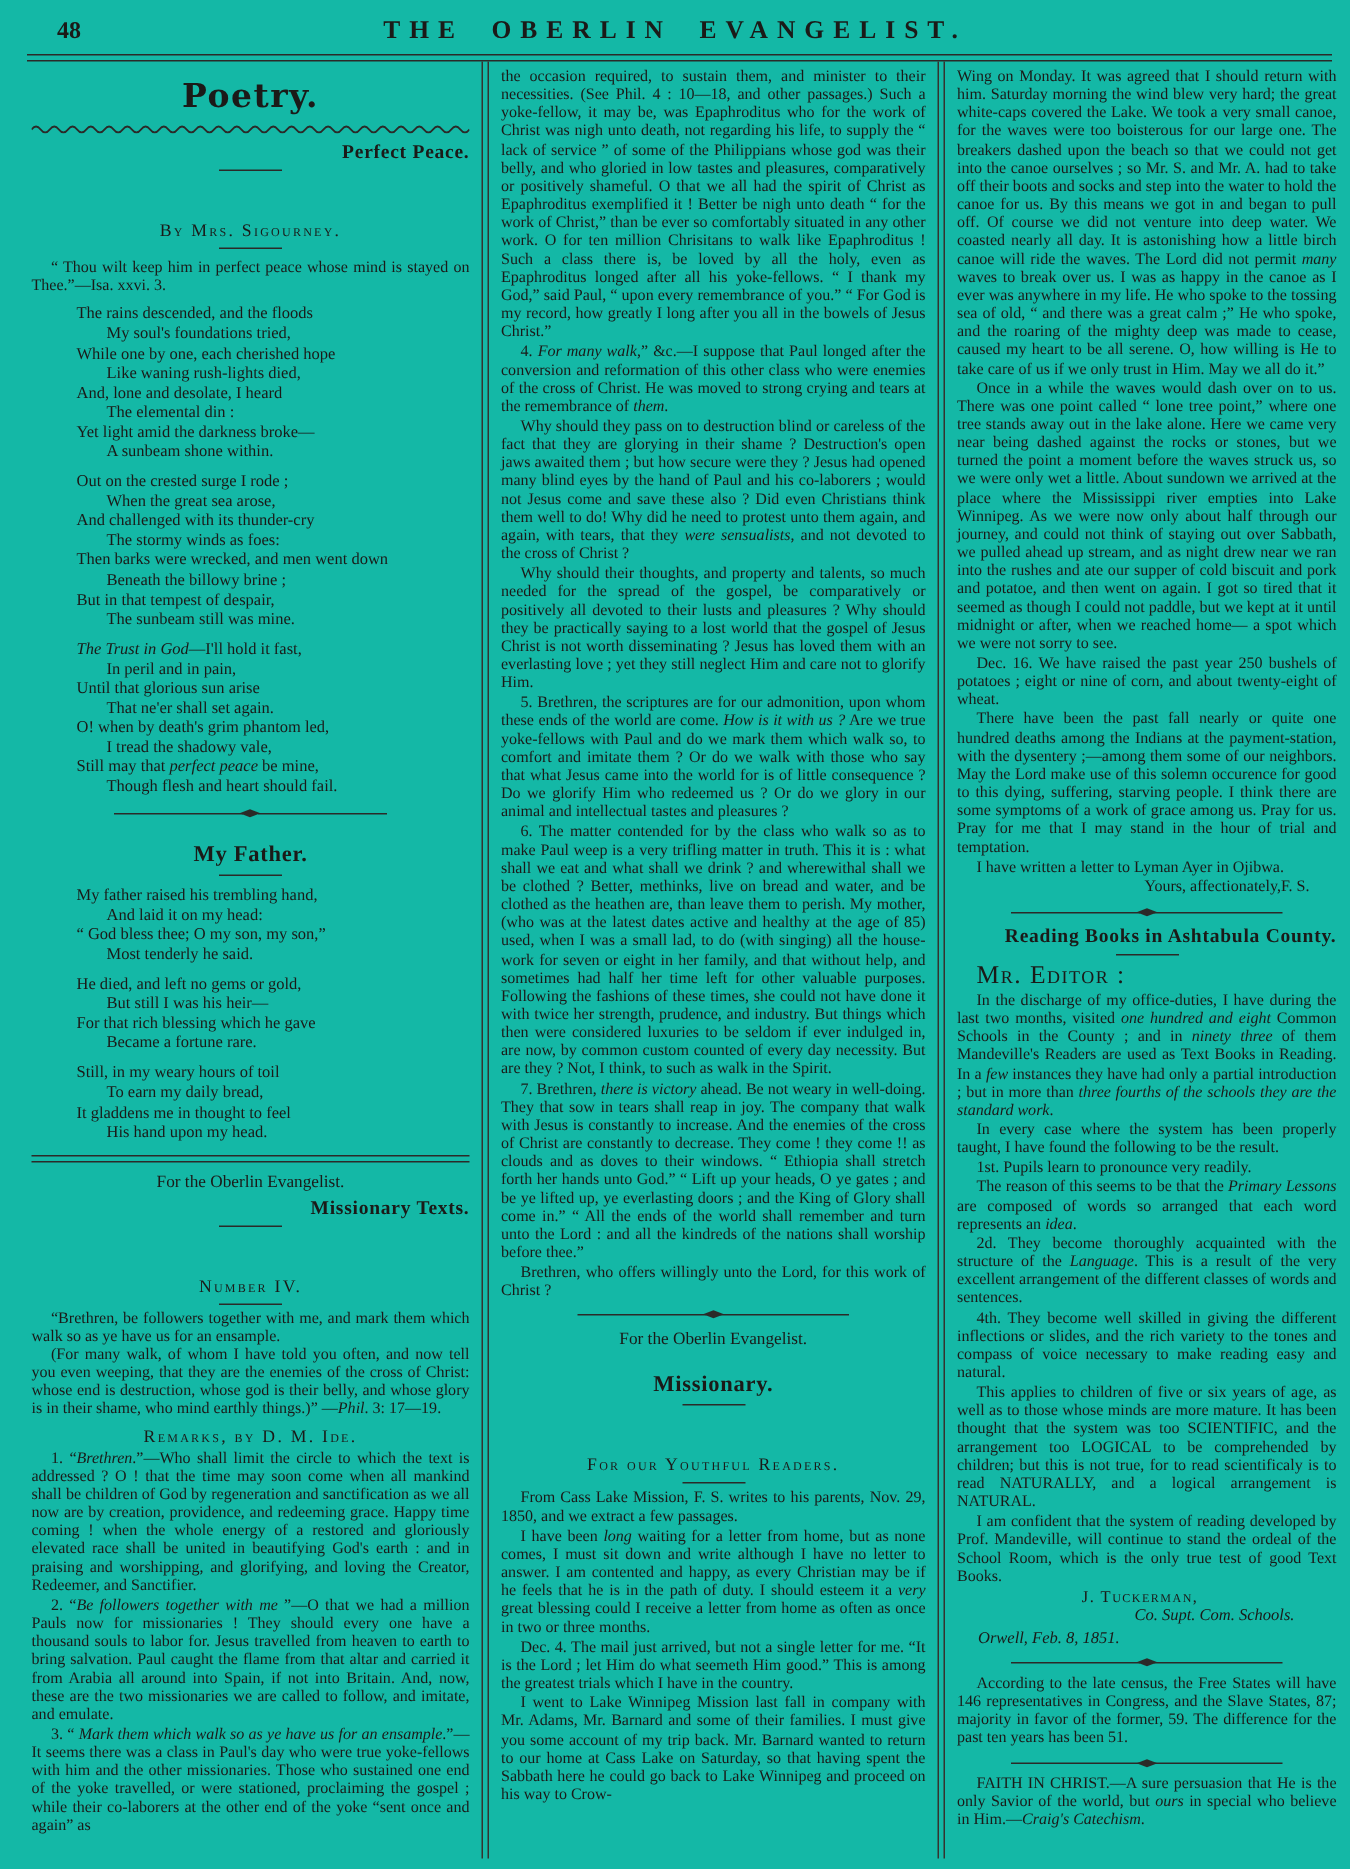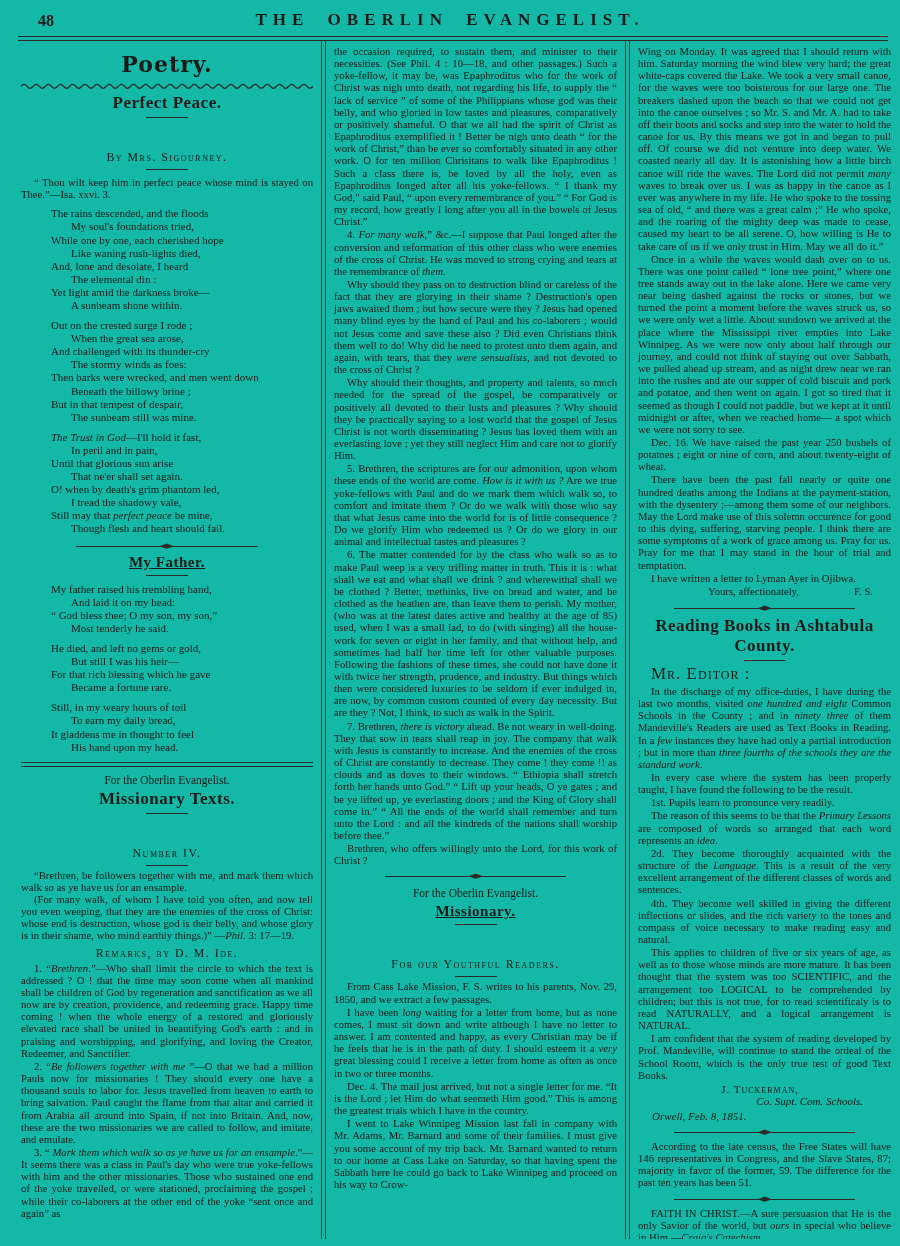--- a/index.html
+++ b/index.html
@@ -19,39 +19,39 @@
   .col{overflow:hidden;padding:2px 3px 0 3px;}
   .col1{width:292px;}
   .col2{width:283px;}
   .col3{flex:1;}
   .vsep{width:3px;border-left:1px solid #35332f;border-right:1px solid #35332f;margin:0 5px;}
   
   .para{font-size:10.7px;line-height:12.15px;text-align:justify;text-indent:13px;margin:0;}
   .noindent{text-indent:0;}
   .gap-top{margin-top:2px;}
   .attr-line{font-size:11.5px;text-align:center;margin-top:7px;}
-  .art-title{font-weight:bold;font-size:17px;text-align:center;margin-top:3px;letter-spacing:.5px;}
-  .art-title-lg{font-weight:bold;font-size:15px;text-align:center;margin-top:4px;letter-spacing:.5px;text-decoration:underline;}
+  .art-title{font-weight:bold;font-size:13px;text-align:right;margin-top:3px;letter-spacing:.5px;}
+  .art-title-lg{font-weight:bold;font-size:15px;text-align:center;margin-top:16px;letter-spacing:.5px;}
   .sc{font-variant:small-caps;letter-spacing:1.5px;font-size:11.8px;text-align:center;margin-top:32px;}
   .sc-left{font-variant:small-caps;letter-spacing:1px;font-size:17px;text-indent:13px;}
   .shortrule{width:42px;border-top:1px solid #2b2a28;margin:4px auto 3px auto;}
   .blackletter{font-family:"DejaVu Serif", serif;font-weight:bold;font-size:22px;
     text-align:center;letter-spacing:1px;padding:8px 0 2px 0;}
   .wavy{display:block;width:100%;height:8px;margin:2px 0 4px 0;}
   .orn{display:flex;align-items:center;justify-content:center;margin:7px 0 4px 0;}
   .orn .line{width:86px;border-top:1px solid #2b2a28;}
   .orn .dia{font-size:7px;line-height:7px;transform:scaleX(2.6);margin:0 2px;color:#2b2a28;}
   
   .epigraph{margin-top:6px;}
   .stanza{margin:7px 0 0 30px;}
   .stanza .pline{font-size:11px;line-height:13.1px;white-space:nowrap;}
   .stanza .pline:nth-child(even){margin-left:20px;}
   .plist .para{margin-top:1px;}
   
-  .sig-row{display:flex;justify-content:flex-end;gap:55px;padding-right:18px;
+  .sig-row{display:flex;justify-content:flex-end;padding-right:18px;
     font-size:10.7px;line-height:13px;margin-top:1px;}
   .sig-name{font-variant:small-caps;letter-spacing:1px;text-align:right;
     padding-right:92px;font-size:11px;margin-top:2px;}
   .sig-title{font-style:italic;text-align:right;padding-right:28px;font-size:11px;line-height:13px;}
   .dateline{font-style:italic;font-size:11px;padding-left:14px;margin-top:2px;}
   .rule-heavy{border-top:1px solid #2b2a28;border-bottom:1px solid #2b2a28;height:3px;margin:8px 0 0 0;}
 </style>
 </head>
 <body>
 

